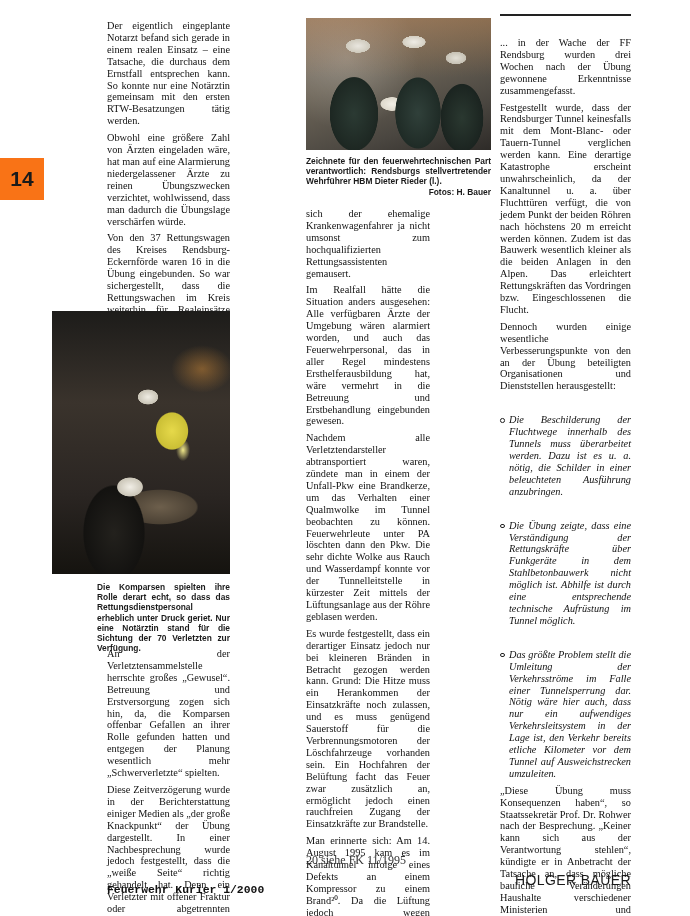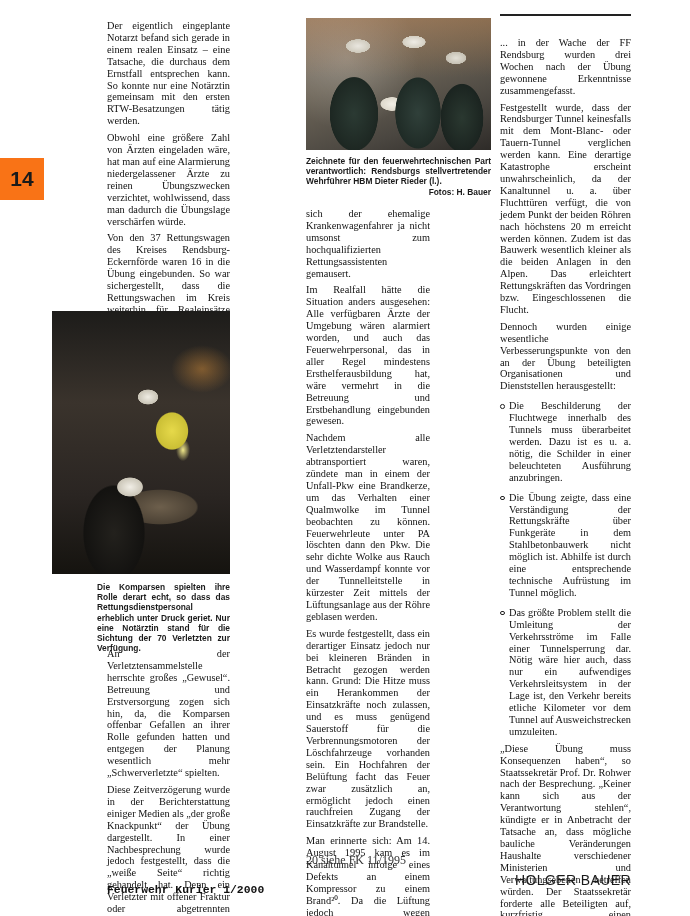--- a/index.html
+++ b/index.html
@@ -199,22 +199,23 @@
 
   
   .bullets {
     margin: 0;
     padding: 0;
     list-style: none;
   }
   .bullets li {
     position: relative;
     padding-left: 9px;
-    margin-top: 8px;
+    margin-top: 22px;
     text-align: justify;
+    font-style: italic;
   }
   .bullets li::before {
     content: "";
     position: absolute;
     left: 0;
     top: 4px;
     width: 4.5px;
     height: 4.5px;
     border: 1px solid #222;
     border-radius: 50%;

